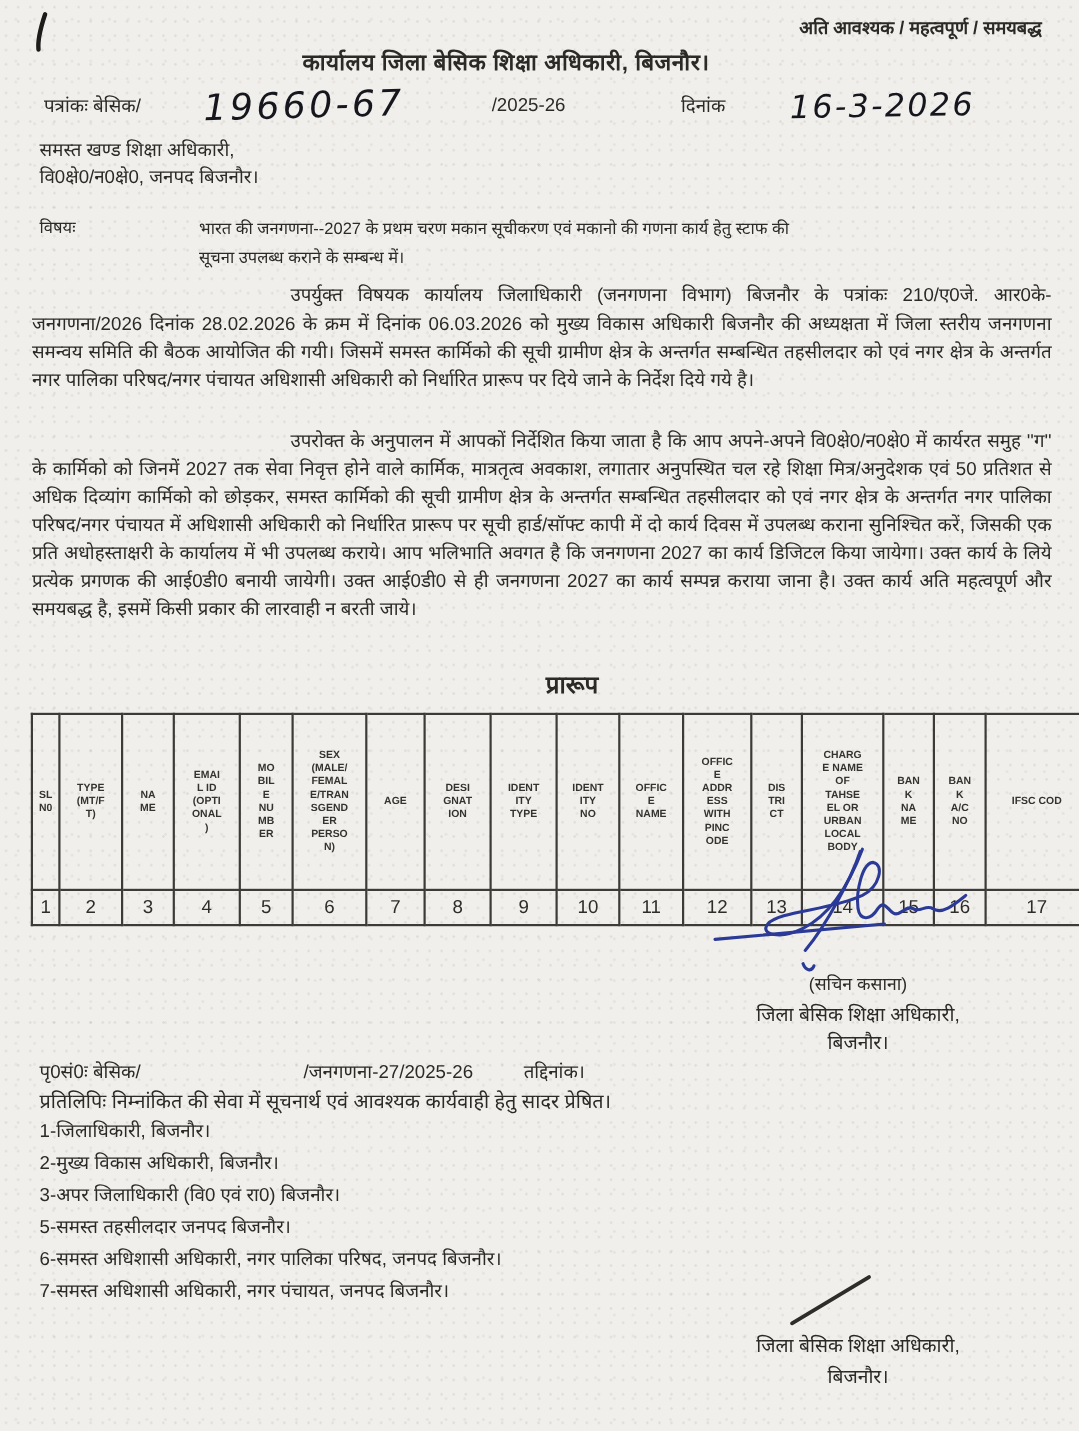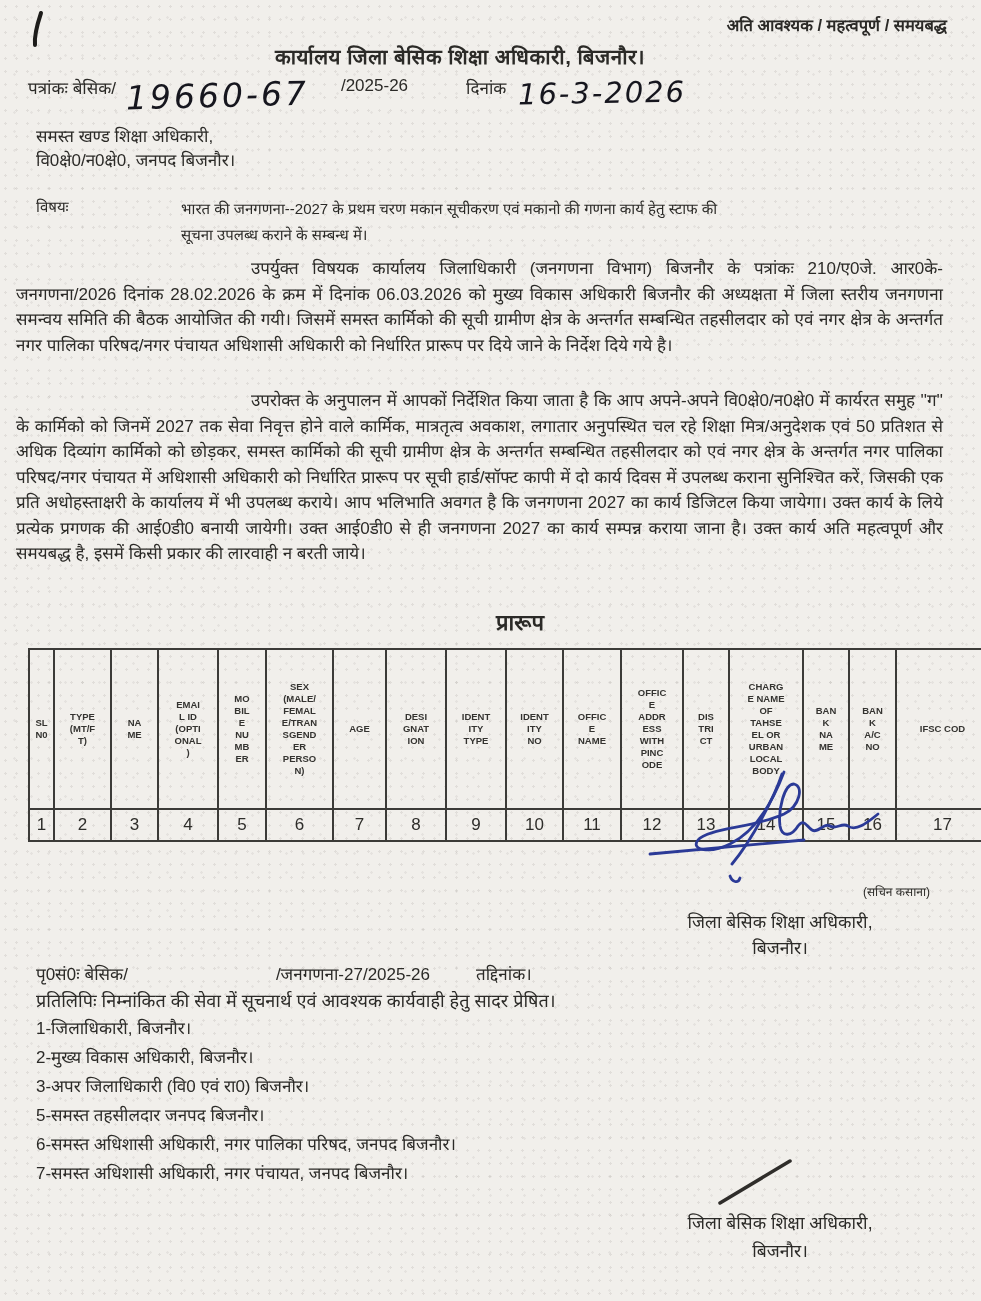--- a/index.html
+++ b/index.html
@@ -13,47 +13,47 @@
       radial-gradient(circle, rgba(110,105,95,.13) 1px, transparent 1.3px),
       radial-gradient(circle, rgba(110,105,95,.09) 1px, transparent 1.5px);
     background-size:11px 13px, 17px 19px;
     background-position:0 0, 6px 8px;
     font-family:"Liberation Sans","DejaVu Sans",sans-serif;
     color:#2b2a27;
   }
   .abs{position:absolute;}
   .urgency{top:13px;right:34px;font-weight:bold;font-size:16.5px;}
   .title{top:42px;left:0;width:920px;text-align:center;font-weight:bold;font-size:20.5px;letter-spacing:.5px;}
-  .ref-line{top:76px;left:28px;display:flex;align-items:flex-start;font-size:17px;}
+  .ref-line{top:76px;left:40px;display:flex;align-items:center;font-size:17px;gap:47px;}
   .hand{font-style:italic;color:#16161e;font-family:"DejaVu Sans",sans-serif;}
   .hand-num{font-size:33px;letter-spacing:3px;transform:rotate(-1.5deg);margin:0 10px;}
   .hand-date{font-size:29px;letter-spacing:2px;transform:rotate(-1deg);margin-left:12px;}
   .ref-year{margin-left:22px;}
   .date-label{margin-left:58px;}
   .addressee{top:125px;left:36px;font-size:17px;line-height:24px;}
   .subject{top:196px;left:36px;display:flex;font-size:15px;width:900px;}
   .subject .lbl{width:145px;flex:none;}
   .subject .txt{white-space:pre-line;line-height:26px;}
-  .para{left:16px;width:927px;font-size:17px;line-height:25.5px;text-align:justify;}
+  .para{left:29px;width:927px;font-size:17px;line-height:25.5px;text-align:justify;}
   .para1{top:256px;text-indent:235px;}
   .para2{top:388px;text-indent:235px;}
   .table-title{top:606px;left:60px;width:920px;text-align:center;font-weight:bold;font-size:22px;}
   table.fmt{
     position:absolute;top:648px;left:28px;width:958px;
     border-collapse:collapse;table-layout:fixed;
   }
   table.fmt th,table.fmt td{
     border:2px solid #3c3b38;
     text-align:center;vertical-align:middle;
     padding:1px;overflow:hidden;
   }
   table.fmt th{font-size:9.5px;font-weight:bold;white-space:pre-line;height:156px;line-height:12px;color:#343330;}
   table.fmt td{font-size:17px;height:28px;color:#2e2d2a;}
   .sig-ink{top:770px;left:632px;width:260px;height:120px;}
-  .sig-name{top:883px;left:630px;width:300px;text-align:right;font-size:12px;}
+  .sig-name{top:883px;left:630px;width:300px;text-align:center;font-size:16px;}
   .sig-desig{top:909px;left:630px;width:300px;text-align:center;font-size:17.5px;}
   .sig-place{top:935px;left:630px;width:300px;text-align:center;font-size:17.5px;}
   .footer-ref{top:962px;left:36px;display:flex;align-items:baseline;font-size:17px;}
   .fr-sp1{width:148px;}
   .fr-sp2{width:46px;}
   .copy-intro{top:988px;left:36px;font-size:18px;}
   .copy-list{top:1014px;left:36px;font-size:17px;line-height:29px;list-style:none;margin:0;padding:0;}
   .slash-ink{top:1156px;left:712px;width:86px;height:52px;}
   .bot-desig{top:1210px;left:630px;width:300px;text-align:center;font-size:17.5px;}
   .bot-place{top:1238px;left:630px;width:300px;text-align:center;font-size:17.5px;}

